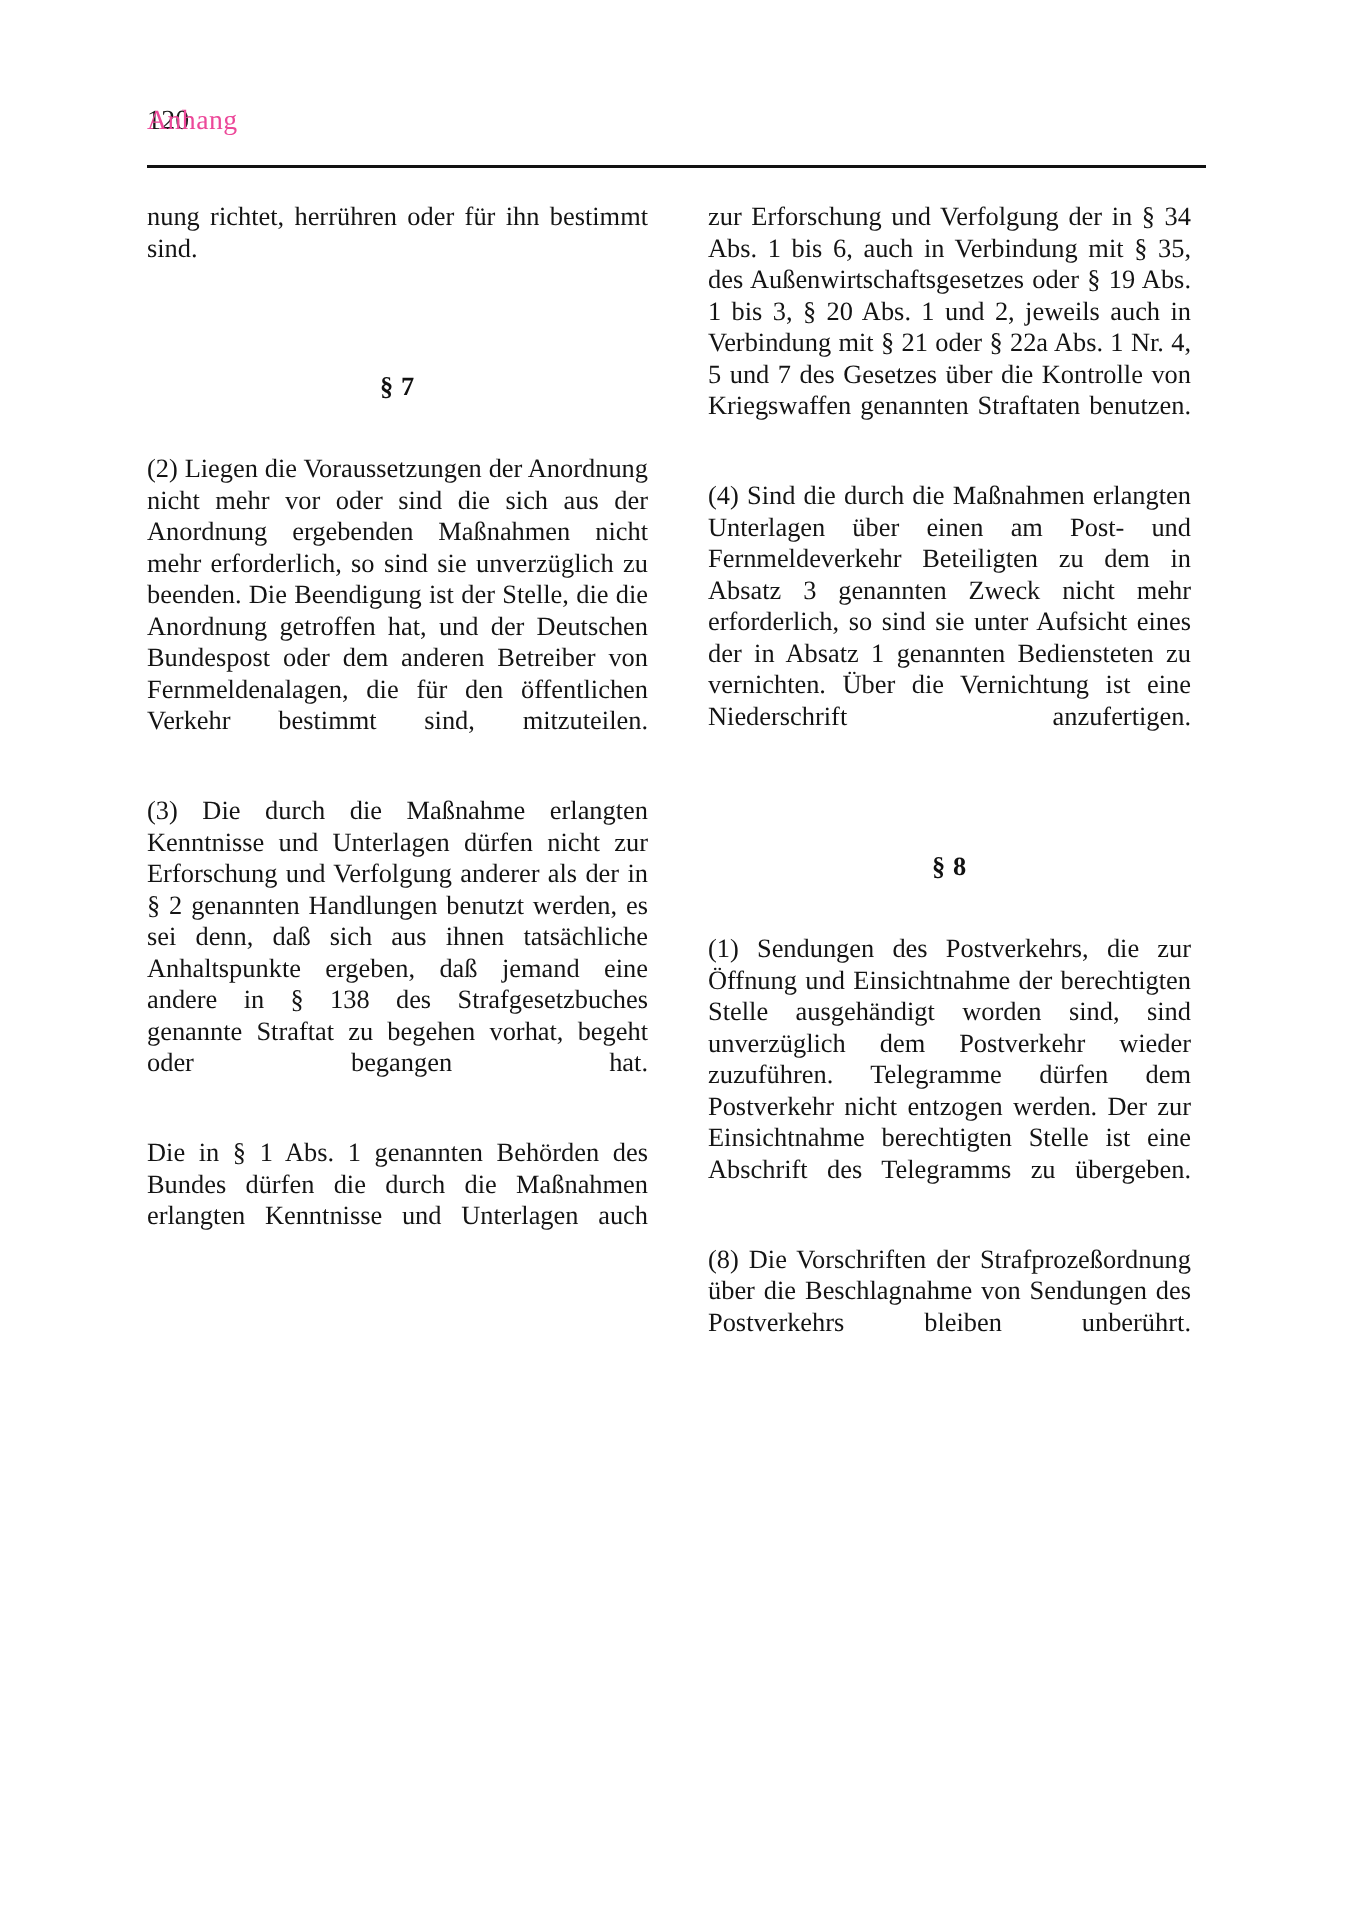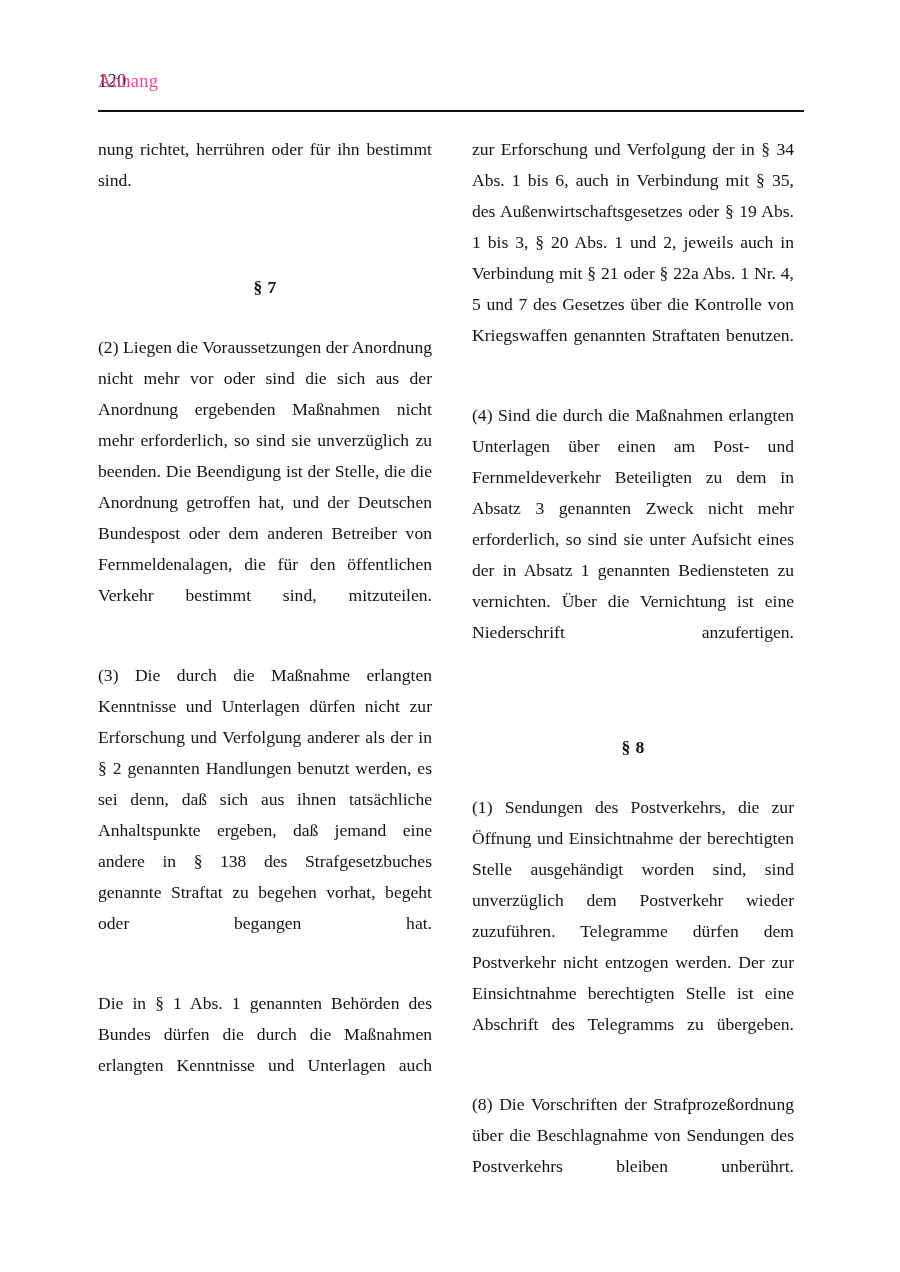--- a/index.html
+++ b/index.html
@@ -72,21 +72,21 @@
   .col {
     position: absolute;
     top: 0;
   }
   .col-left  { left: 0px;   width: 334px; }
   .col-right { left: 374px; width: 322px; }
 
   p.para {
     margin: 0 0 18px 0;
     font-size: 17.6px;
-    line-height: 31px;
+    line-height: 21px;
     text-align: justify;
     text-justify: inter-word;
     color: #141414;
     hyphens: manual;
     -webkit-hyphens: manual;
   }
   p.para:last-child { margin-bottom: 0; }
 
   
   p.para::after {

